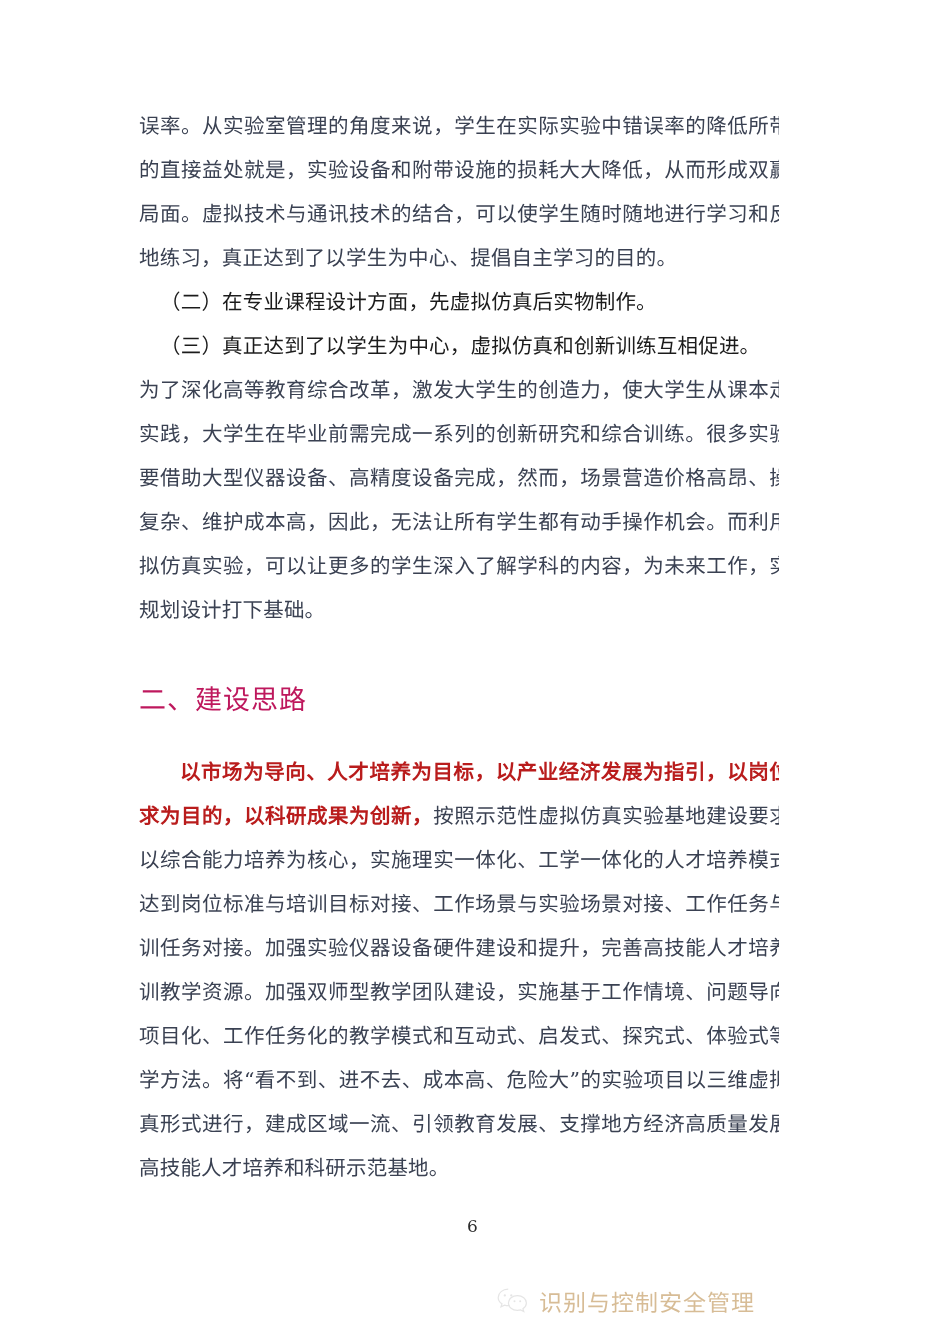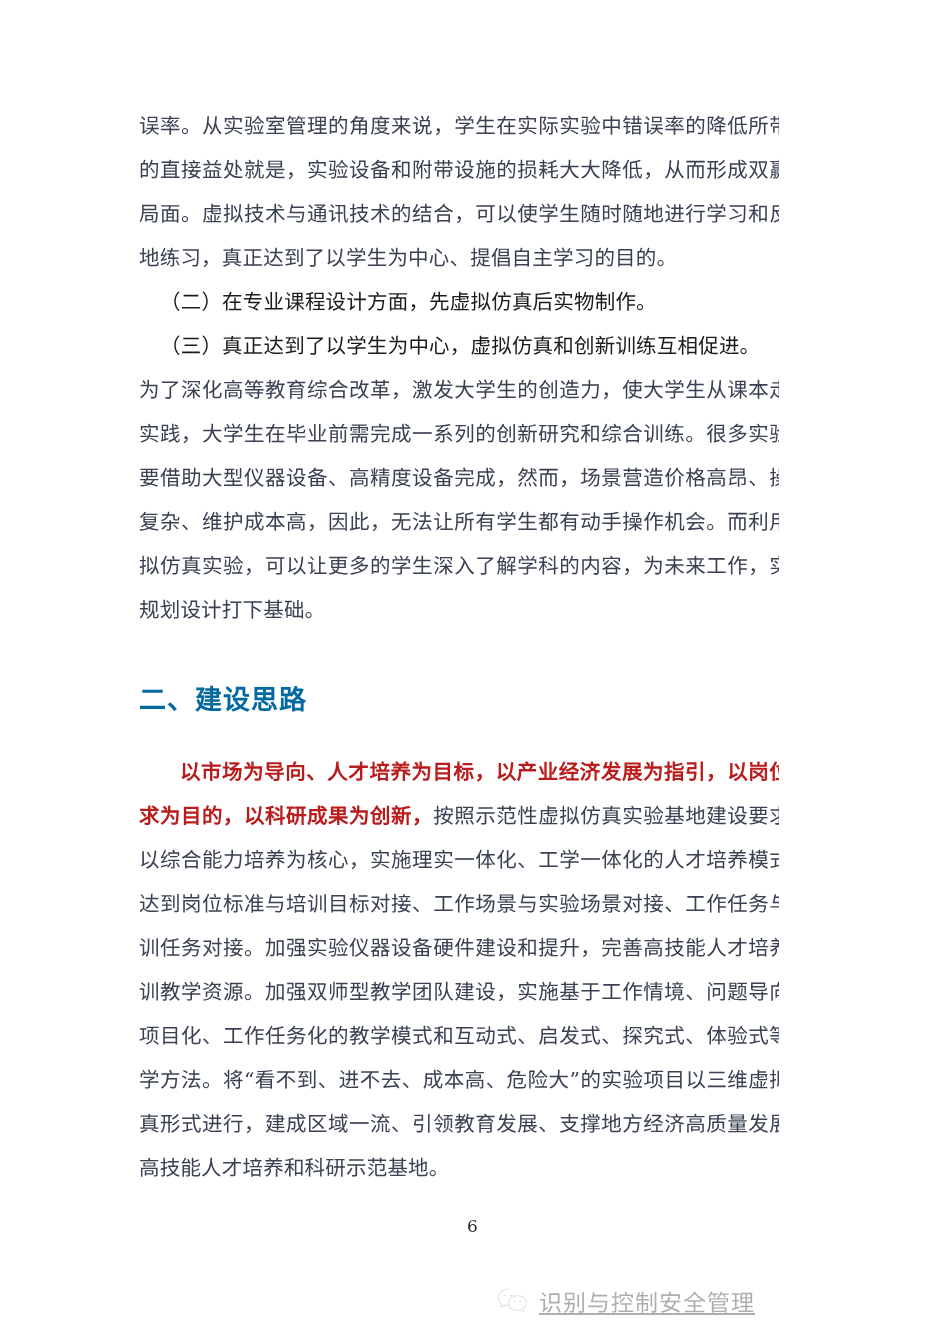--- a/index.html
+++ b/index.html
@@ -41,22 +41,22 @@
     line-height: 44px;
     color: #1b1b1b;
     font-weight: 400;
     text-indent: 21px;
     letter-spacing: 0.2px;
   }
   .section-heading {
     margin: 0;
     font-size: 27px;
     line-height: 48px;
-    color: #0369a1;
-    font-weight: 700;
+    color: #be185d;
+    font-weight: 400;
     letter-spacing: 1px;
   }
   .spacer-line {
     height: 44px;
   }
   .spacer-small {
     height: 26px;
   }
   .lead-bold {
     font-weight: 700;
@@ -80,24 +80,23 @@
     right: 24px;
     top: 1284px;
     display: flex;
     align-items: center;
     gap: 9px;
     opacity: 0.42;
   }
   .watermark-text {
     font-family: "DejaVu Sans", "Liberation Sans", sans-serif;
     font-size: 23px;
-    color: #404040;
+    color: #a16207;
     letter-spacing: 1px;
     white-space: nowrap;
-    text-decoration: underline;
   }
   .wechat-icon {
     width: 34px;
     height: 30px;
     display: block;
   }
 </style>
 </head>
 <body>
 

